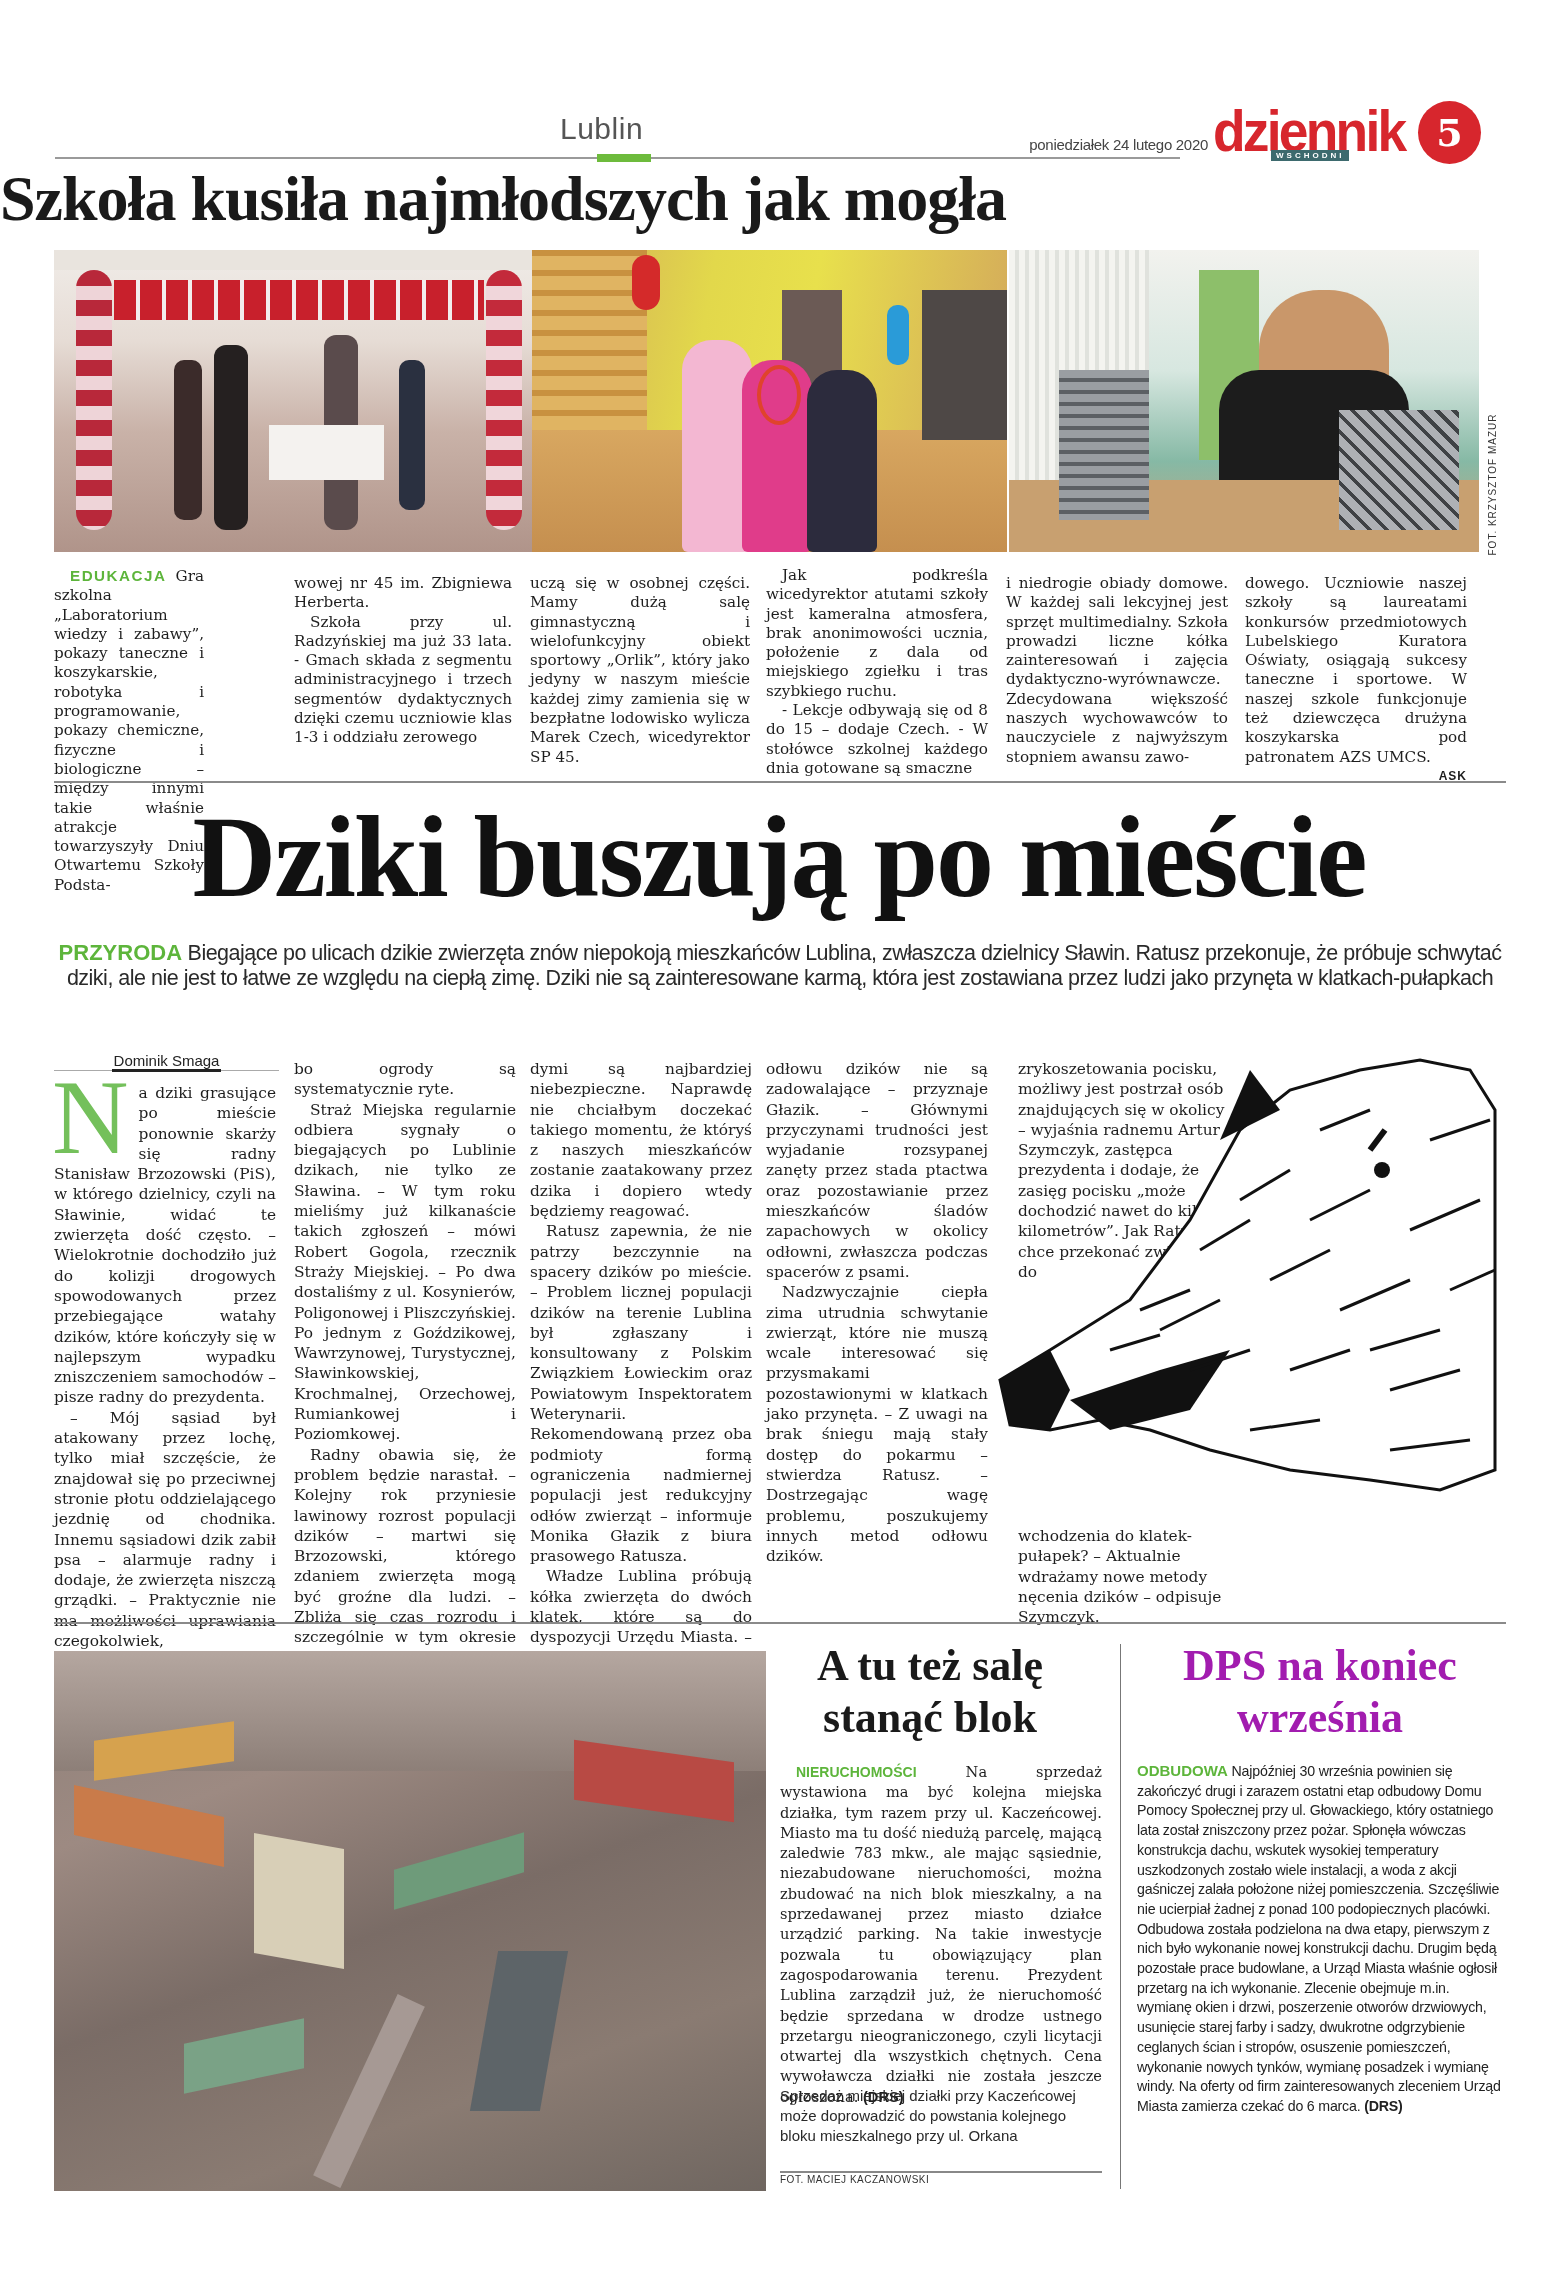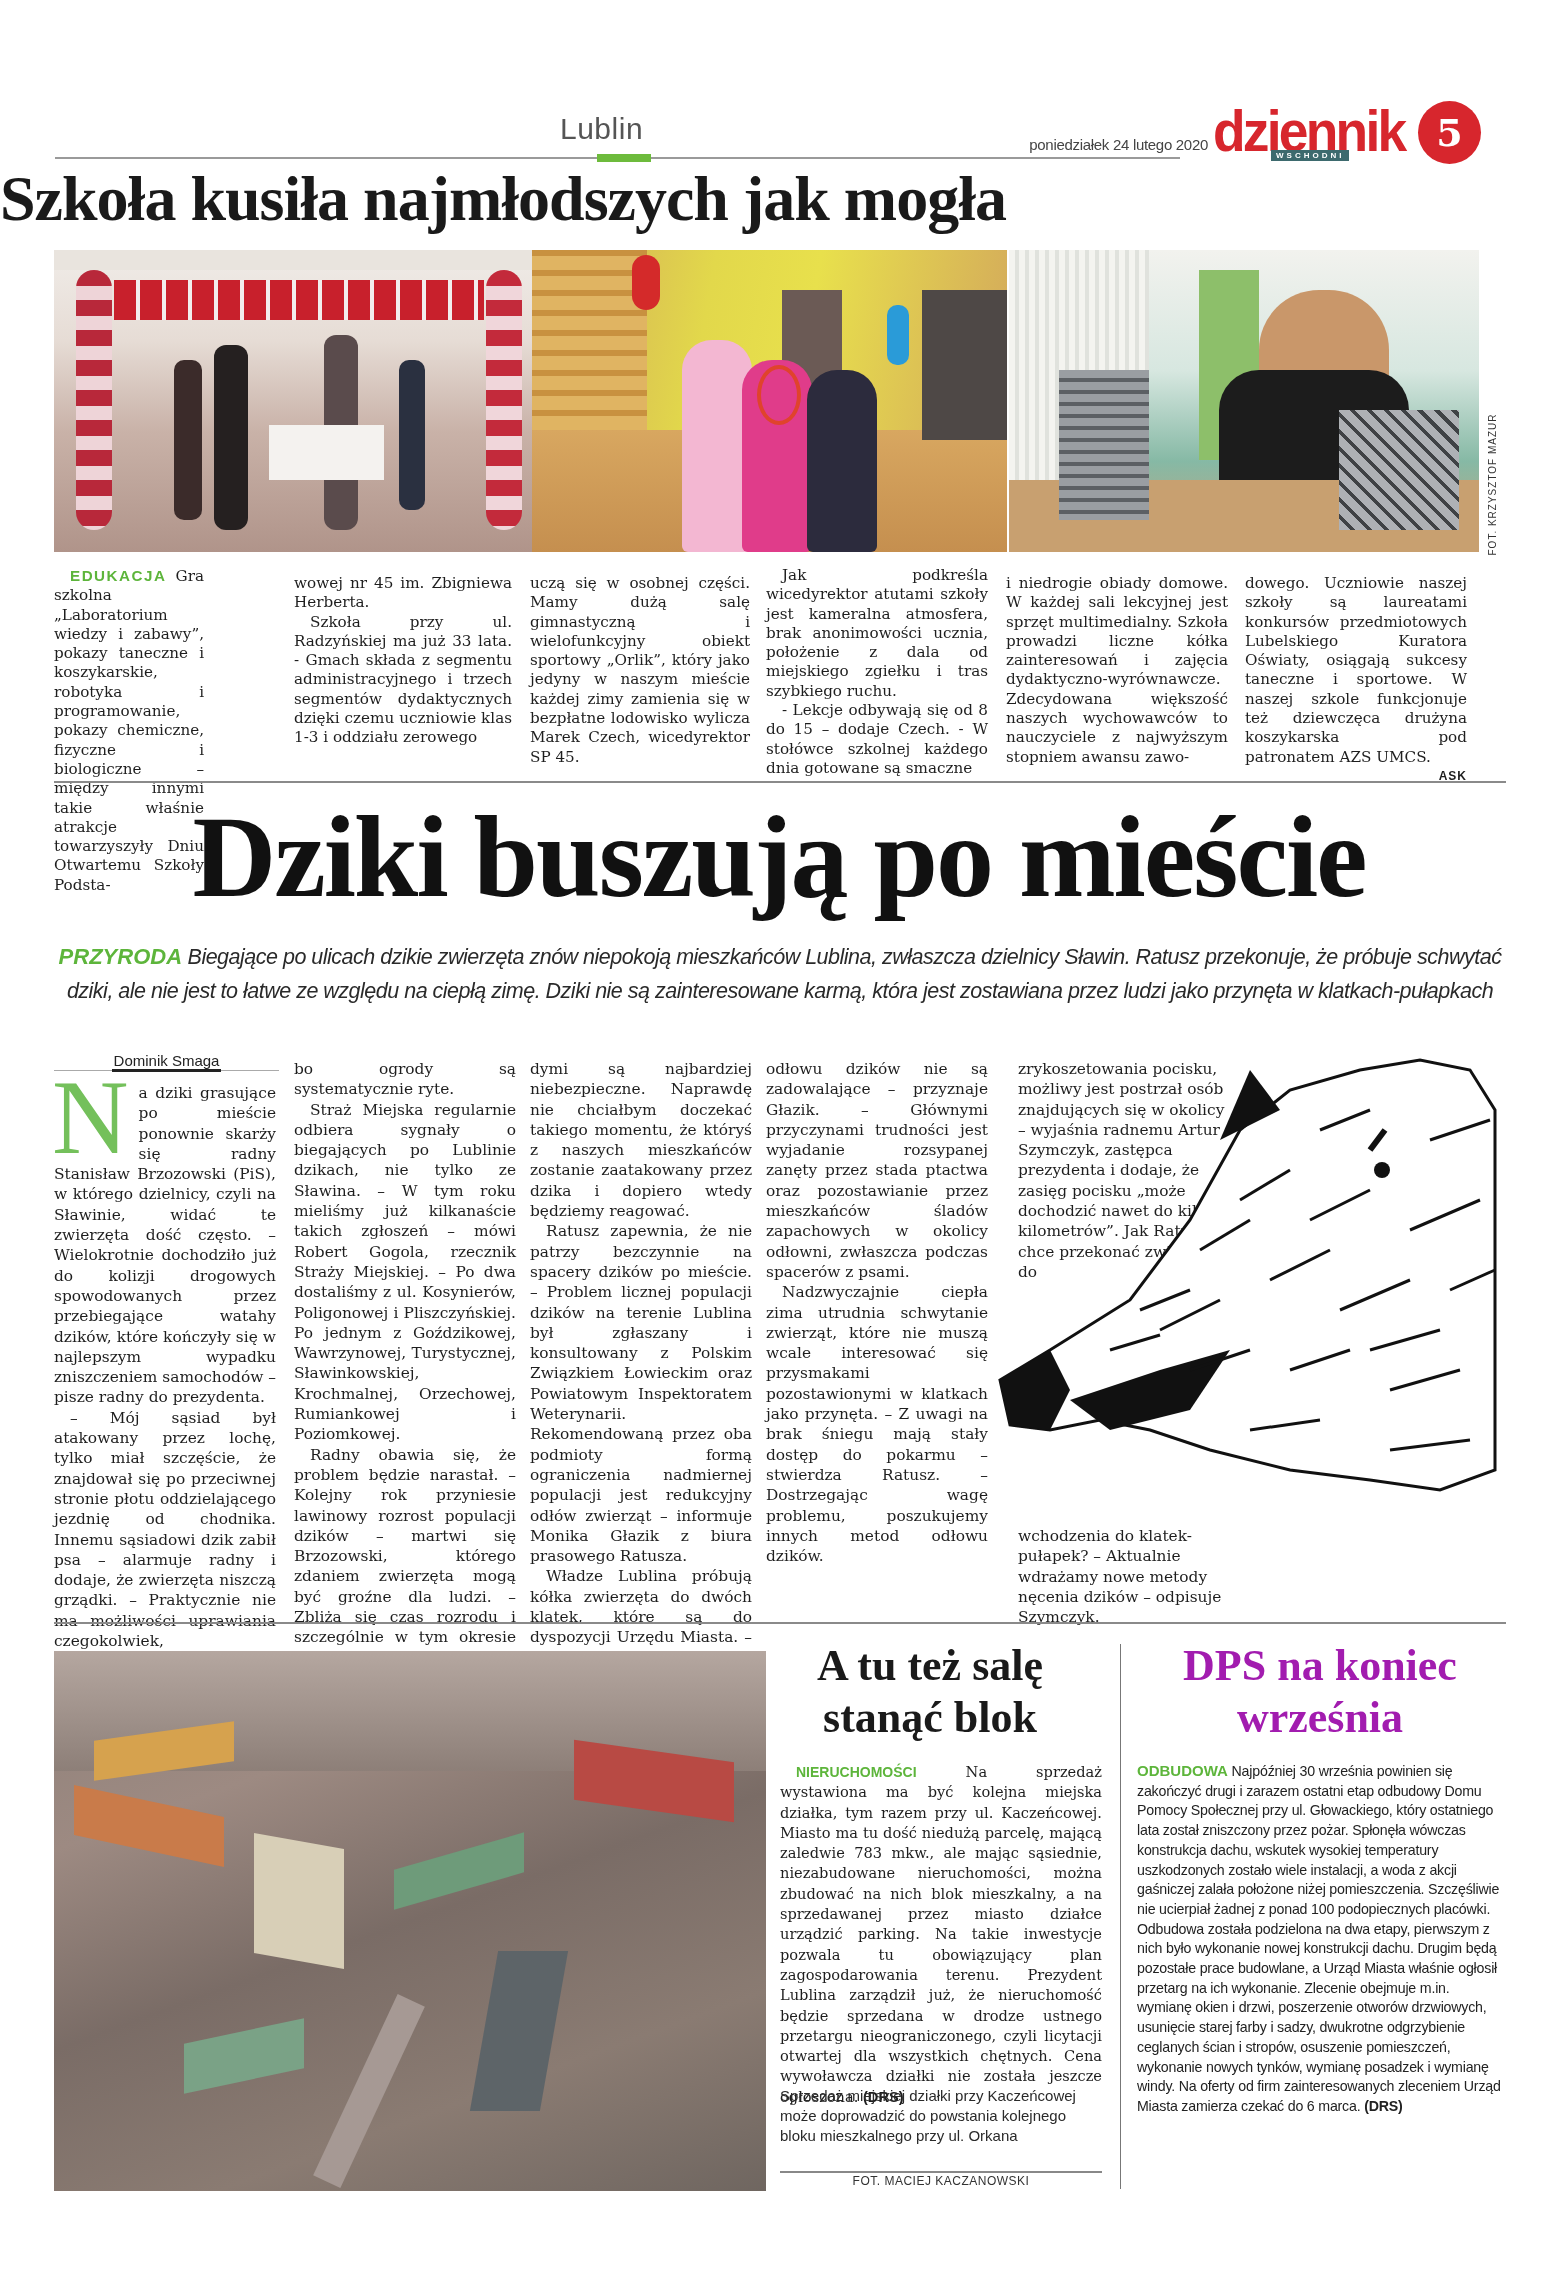--- a/index.html
+++ b/index.html
@@ -46,21 +46,21 @@
   .kicker { font-family: "Liberation Sans", sans-serif; font-weight: 700; color: #5db53b; letter-spacing: 1.5px; }
   .a1c { top: 566px; width: 150px; }
   .signature { font-family: "Liberation Sans", sans-serif; font-weight: 700; font-size: 12px; text-align: right; letter-spacing: 1px; }
 
   .rule-mid { left: 54px; top: 781px; width: 1452px; height: 2px; background: #8a8a8a; }
 
   
   .headline-2 { left: 0; top: 782px; width: 1558px; text-align: center; font-family: "Liberation Serif", serif;
     font-weight: 700; font-size: 116px; letter-spacing: -2px; color: #111; line-height: 150px; }
   .lead { left: 54px; top: 940px; width: 1452px; text-align: center; font-family: "Liberation Sans", sans-serif;
-    font-size: 21.5px; line-height: 34px; color: #2a2a2a; letter-spacing: -0.5px; font-style: italic; }
+    font-size: 21.5px; line-height: 25px; color: #2a2a2a; letter-spacing: -0.5px; }
   .lead .kicker { font-size: 22px; letter-spacing: 0; }
 
   .byline { left: 54px; top: 1052px; width: 225px; text-align: center; font-family: "Liberation Sans", sans-serif;
     font-size: 15px; color: #222; border-bottom: 1px solid #aaa; padding-bottom: 1px; }
   .byline span { border-bottom: 3px solid #222; padding: 0 2px; }
 
   .a2c { top: 1070px; width: 222px; font-size: 15.4px; line-height: 20.3px; }
   .dropcap { float: left; font-family: "Liberation Serif", serif; font-size: 106px; line-height: 82px; color: #74c05b;
     margin: 2px 10px 0 -2px; height: 82px; }
 
@@ -72,22 +72,22 @@
   .aerial { left: 54px; top: 1651px; width: 712px; height: 540px; overflow: hidden;
     background: linear-gradient(160deg, #8e8079 0%, #9d8a82 25%, #7a6c66 50%, #8a7b72 75%, #6f6660 100%); }
   .headline-3 { left: 775px; top: 1640px; width: 310px; text-align: center; font-family: "Liberation Serif", serif;
     font-weight: 700; font-size: 44px; line-height: 52px; color: #1a1a1a; }
   .vrule { left: 1120px; top: 1644px; width: 1px; height: 545px; background: #777; }
   .a3 { left: 780px; top: 1762px; width: 322px; font-size: 14.6px; line-height: 20.3px; }
   .a3 .kicker { letter-spacing: 0; font-size: 14px; }
   .caption { left: 780px; top: 2086px; width: 322px; font-family: "Liberation Sans", sans-serif; font-size: 15px;
     line-height: 20px; color: #2a2a2a; }
   .caption-rule { left: 780px; top: 2171px; width: 322px; height: 2px; background: #888; }
-  .photo-credit { left: 780px; top: 2174px; width: 322px; text-align: center; font-family: "Liberation Sans", sans-serif;
-    font-size: 12px; letter-spacing: 0.5px; color: #333; }
+  .photo-credit { left: 780px; top: 2174px; width: 322px; text-align: left; font-family: "Liberation Sans", sans-serif;
+    font-size: 10px; letter-spacing: 0.5px; color: #333; }
 
   .headline-4 { left: 1130px; top: 1640px; width: 380px; text-align: center; font-family: "Liberation Serif", serif;
     font-weight: 700; font-size: 44px; line-height: 52px; color: #a21caf; }
   .a4 { left: 1137px; top: 1761px; width: 370px; font-family: "Liberation Sans", sans-serif; font-size: 14.2px;
     line-height: 19.7px; color: #222; letter-spacing: -0.2px; }
   .a4 .kicker { letter-spacing: 0; font-size: 15px; }
   .bold-tag { font-weight: 700; font-family: "Liberation Sans", sans-serif; }
 </style>
 </head>
 <body>

